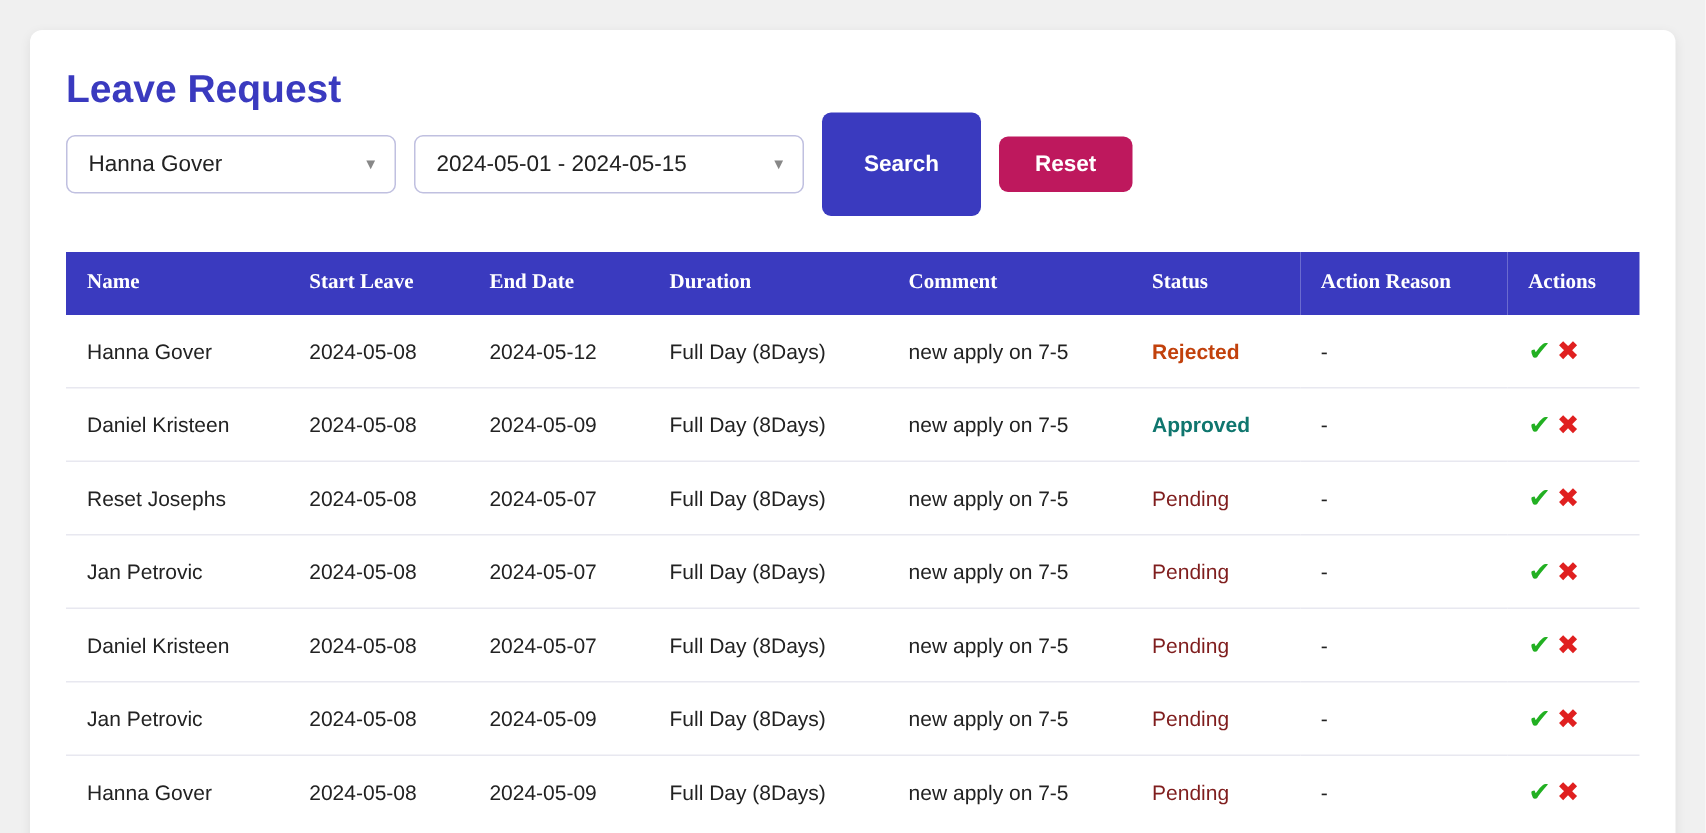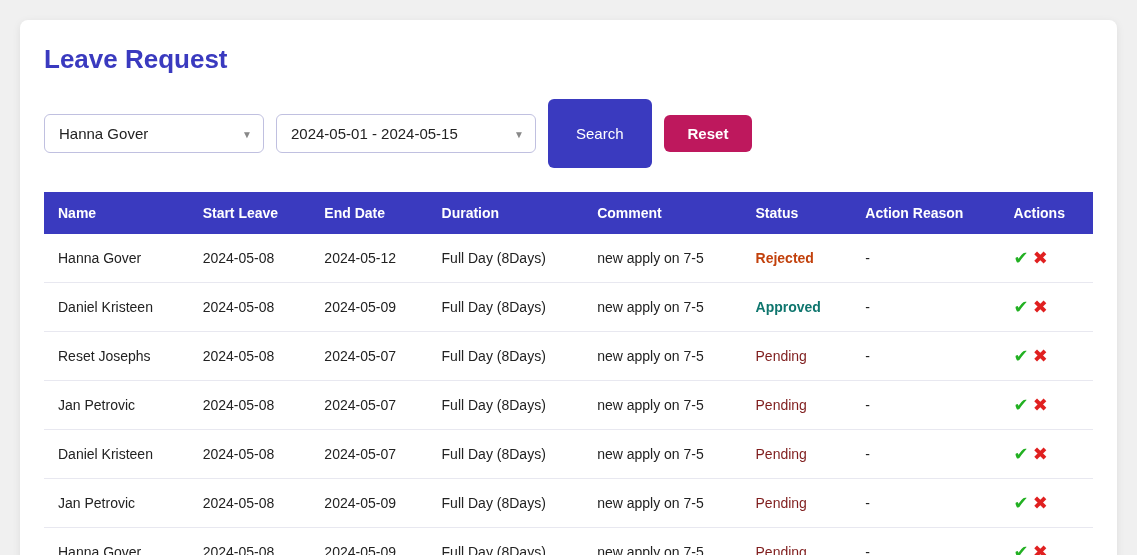--- a/index.html
+++ b/index.html
@@ -17,21 +17,20 @@
       border-radius: 8px;
       padding: 24px;
       width: 1097px;
       max-width: 100%;
       box-shadow: 0 2px 8px rgba(0,0,0,0.08);
     }
     .page-title {
       font-size: 26px;
       font-weight: 700;
       color: #3a3abf;
-      margin-bottom: 24px;
     }
     .filter-row {
       display: flex;
       align-items: center;
       gap: 12px;
       margin-bottom: 24px;
     }
     .filter-select {
       border: 1.5px solid #c0c0e0;
       border-radius: 6px;
@@ -62,21 +61,21 @@
     .date-select {
       width: 260px;
     }
     .btn-search {
       background: #3a3abf;
       color: #fff;
       border: none;
       border-radius: 6px;
       padding: 26px 28px;
       font-size: 15px;
-      font-weight: 400;
+      font-weight: 700;
       cursor: pointer;
     }
     .btn-reset {
       background: #be185d;
       color: #fff;
       border: none;
       border-radius: 6px;
       padding: 10px 24px;
       font-size: 15px;
       font-weight: 600;
@@ -88,20 +87,21 @@
     }
     thead tr {
       background: #3a3abf;
       color: #fff;
     }
     thead th {
       padding: 13px 14px;
       text-align: left;
       font-size: 14px;
       font-weight: 600;
+      font-family: Liberation Serif, serif;
     }
     tbody tr {
       border-bottom: 1px solid #e8e8f0;
     }
     tbody tr:last-child {
       border-bottom: none;
     }
     tbody td {
       padding: 13px 14px;
       font-size: 14px;

